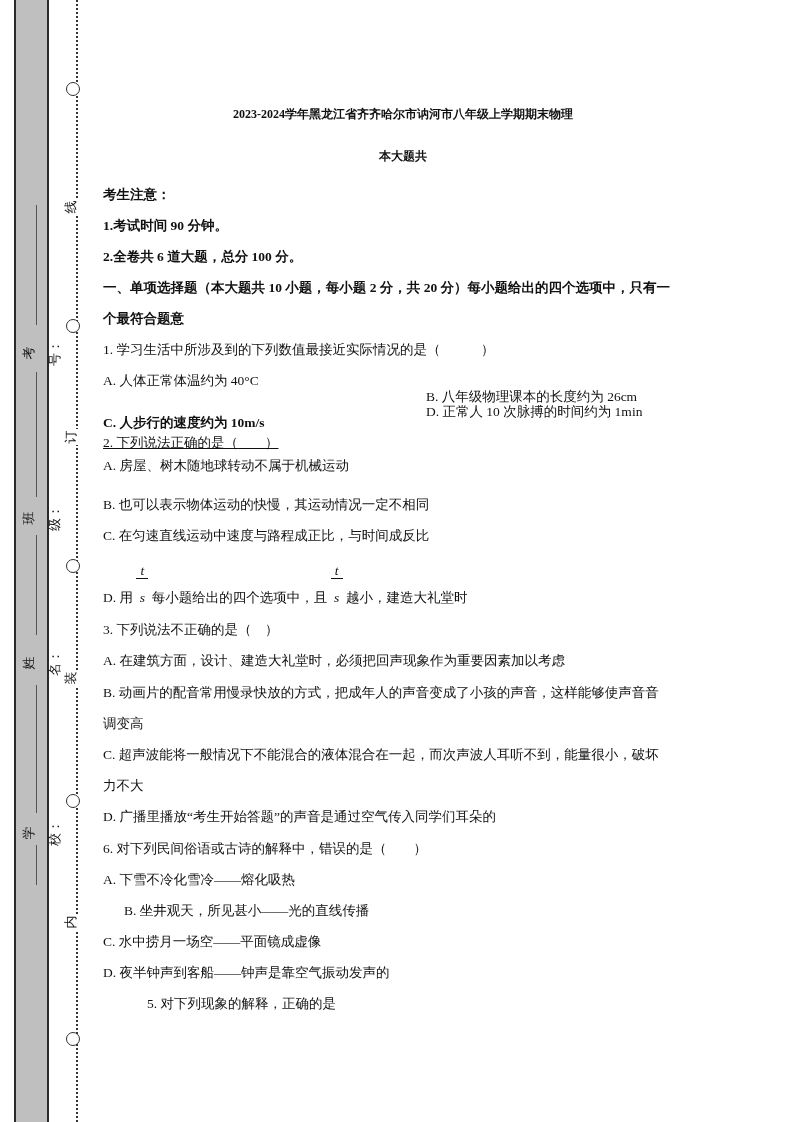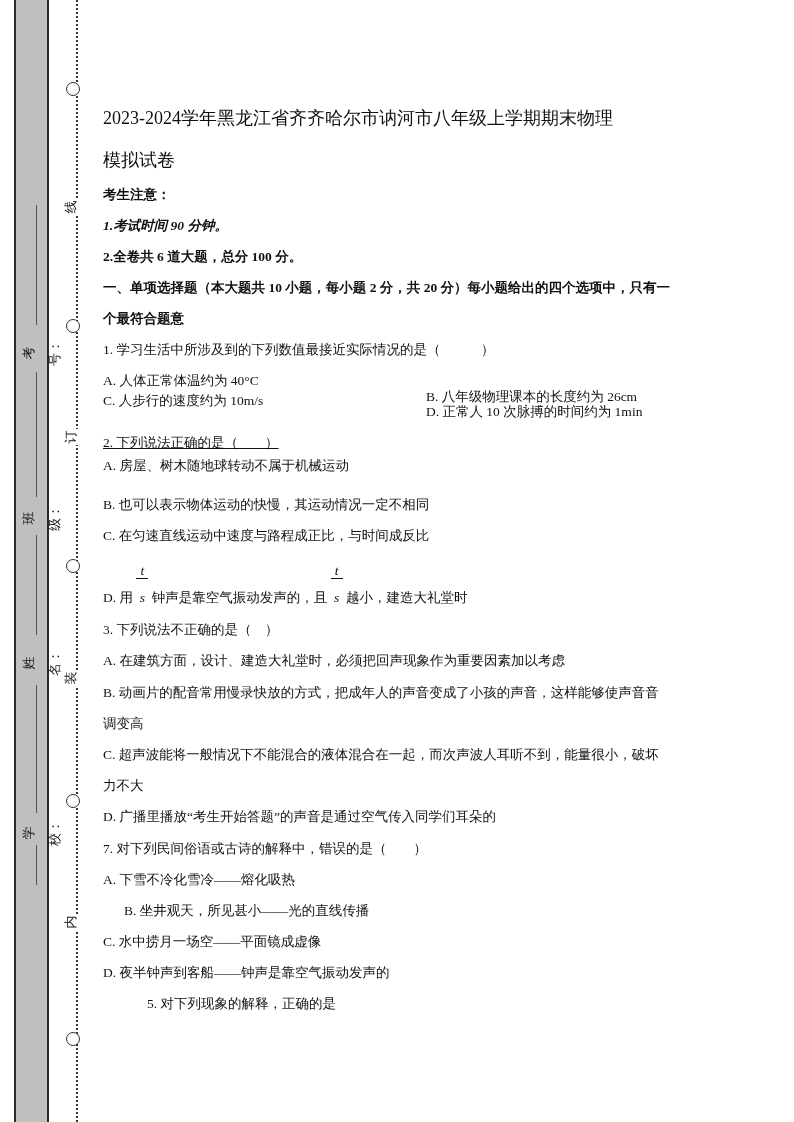--- a/index.html
+++ b/index.html
@@ -30,22 +30,22 @@
     position: absolute; left: 66px; width: 12px; height: 12px; border-radius: 50%;
     border: 1px solid #333; background: #fff;
   }
   .cut-char {
     position: absolute; left: 63px; width: 16px; font-size: 13px; background: #fff;
     transform: rotate(-90deg); text-align: center; line-height: 16px;
     font-family: "DejaVu Sans", sans-serif;
   }
   .content { position: absolute; left: 103px; top: 0; width: 600px; }
   .title {
-    position: absolute; left: 0; width: 600px; 
-    font-weight: normal; font-size: 18px;
+    position: absolute; left: 0; width: 600px; text-align: center;
+    font-weight: bold; font-size: 12px;
   }
   .line { position: absolute; left: 0; font-size: 13.5px; white-space: nowrap; }
   .bold { font-weight: bold; }
   .opt-right { left: 323px; }
   .frac {
     display: inline-block; position: relative; width: 12px; text-align: center;
     font-style: italic; vertical-align: baseline;
   }
   .frac .num {
     position: absolute; left: 0; top: -26px; width: 12px; text-align: center;
@@ -74,53 +74,53 @@
 <div class="hole" style="top:794px;"></div>
 <div class="hole" style="top:1032px;"></div>
 
 <div class="cut-char" style="top:199px;">线</div>
 <div class="cut-char" style="top:429px;">订</div>
 <div class="cut-char" style="top:670px;">装</div>
 <div class="cut-char" style="top:914px;">内</div>
 
 <div class="content">
   <div class="title" style="top:106px;">2023-2024学年黑龙江省齐齐哈尔市讷河市八年级上学期期末物理</div>
-  <div class="title" style="top:148px;">模拟试卷</div>
+  <div class="title" style="top:148px;">本大题共</div>
 
   <div class="line bold" style="top:186px;">考生注意：</div>
-  <div class="line bold" style="top:217px;font-style:italic;">1.考试时间 90 分钟。</div>
+  <div class="line bold" style="top:217px;">1.考试时间 90 分钟。</div>
   <div class="line bold" style="top:248px;">2.全卷共 6 道大题，总分 100  分。</div>
 
   <div class="line bold" style="top:279px;">一、单项选择题（本大题共 10 小题，每小题 2 分，共 20 分）每小题给出的四个选项中，只有一</div>
   <div class="line bold" style="top:310px;">个最符合题意</div>
 
   <div class="line" style="top:341px;">1. 学习生活中所涉及到的下列数值最接近实际情况的是（　　　）</div>
   <div class="line" style="top:372px;">A. 人体正常体温约为 40°C</div>
   <div class="line opt-right" style="top:388px;">B. 八年级物理课本的长度约为 26cm</div>
-  <div class="line" style="top:392px;">C. 人步行的速度约为 10m/s</div>
+  <div class="line" style="top:414px;font-weight:bold;">C. 人步行的速度约为 10m/s</div>
   <div class="line opt-right" style="top:403px;">D. 正常人 10 次脉搏的时间约为 1min</div>
 
   <div class="line" style="top:434px;text-decoration:underline;">2. 下列说法正确的是（　　）</div>
   <div class="line" style="top:457px;">A. 房屋、树木随地球转动不属于机械运动</div>
   <div class="line" style="top:496px;">B. 也可以表示物体运动的快慢，其运动情况一定不相同</div>
   <div class="line" style="top:527px;">C. 在匀速直线运动中速度与路程成正比，与时间成反比</div>
   <div class="line" style="top:589px;">
     <span>D. 用</span>
-    <span class="frac"><span class="num">t</span><span>s</span></span><span> 钟声是靠空气振动发声的，且</span>
+    <span class="frac"><span class="num">t</span><span>s</span></span><span> 每小题给出的四个选项中，且</span>
     <span class="frac"><span class="num">t</span><span>s</span></span><span> 越小，建造大礼堂时</span>
   </div>
 
   <div class="line" style="top:621px;">3. 下列说法不正确的是（　）</div>
   <div class="line" style="top:652px;">A. 在建筑方面，设计、建造大礼堂时，必须把回声现象作为重要因素加以考虑</div>
   <div class="line" style="top:684px;">B. 动画片的配音常用慢录快放的方式，把成年人的声音变成了小孩的声音，这样能够使声音音</div>
   <div class="line" style="top:715px;">调变高</div>
   <div class="line" style="top:746px;">C. 超声波能将一般情况下不能混合的液体混合在一起，而次声波人耳听不到，能量很小，破坏</div>
   <div class="line" style="top:777px;">力不大</div>
   <div class="line" style="top:808px;">D. 广播里播放“考生开始答题”的声音是通过空气传入同学们耳朵的</div>
 
-  <div class="line" style="top:840px;">7. 对下列民间俗语或古诗的解释中，错误的是（　　）</div>
+  <div class="line" style="top:840px;">6. 对下列民间俗语或古诗的解释中，错误的是（　　）</div>
   <div class="line" style="top:871px;">A. 下雪不冷化雪冷——熔化吸热</div>
   <div class="line" style="top:902px;margin-left:21px;">B. 坐井观天，所见甚小——光的直线传播</div>
   <div class="line" style="top:933px;">C. 水中捞月一场空——平面镜成虚像</div>
   <div class="line" style="top:964px;">D. 夜半钟声到客船——钟声是靠空气振动发声的</div>
 
   <div class="line" style="top:995px;margin-left:44px;">5. 对下列现象的解释，正确的是</div>
 </div>
 
 </body></html>

